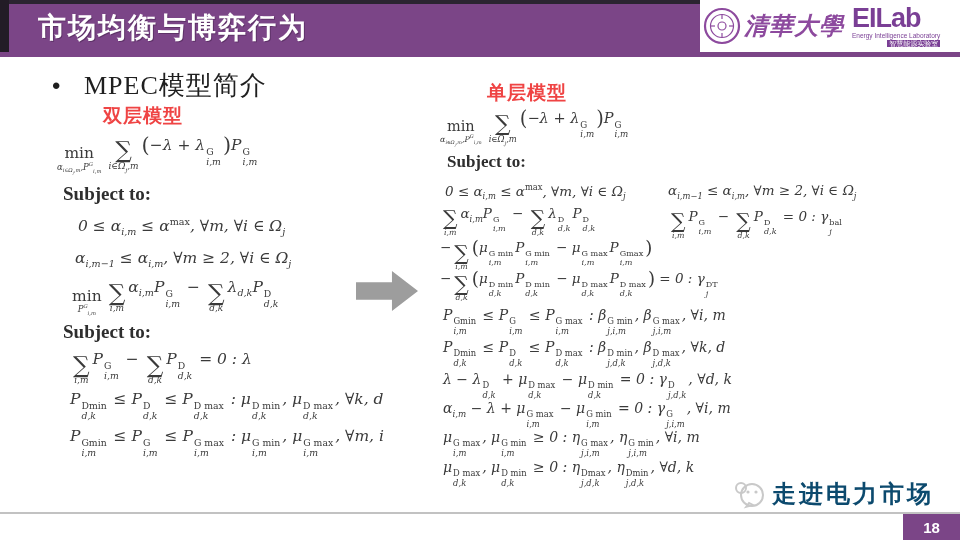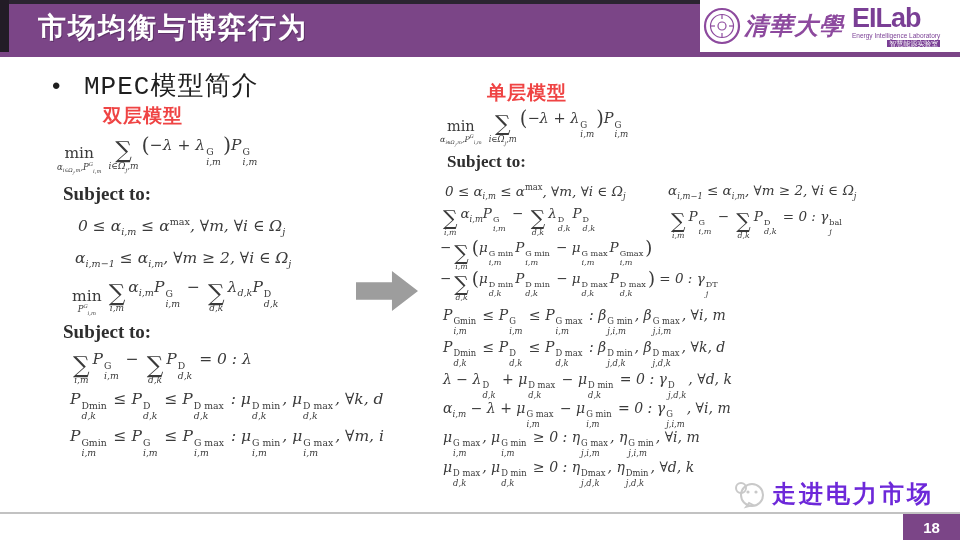--- a/index.html
+++ b/index.html
@@ -33,21 +33,21 @@
   .eilab { margin-left:8px; line-height:1; }
   .eilab-word { font-size:27px; font-weight:bold; color:#7a3f95; letter-spacing:-1px; font-family:"Liberation Sans",sans-serif; }
   .eilab-en { font-size:6.5px; color:#7a3f95; margin-top:1px; white-space:nowrap; }
   .eilab-cn { font-size:7px; color:#ffffff; background:#7a3f95; display:inline-block; padding:0 2px; margin-top:1px; float:right; }
   .header-underline { position:absolute; left:0; top:52px; width:960px; height:5px; background:#7b4587; }
 
   
   .bullet-dot { position:absolute; left:52px; top:72px; font-size:24px; color:#1f1f1f; }
   .bullet-title {
     position:absolute; left:84px; top:68px;
-    font-family:Liberation Mono, monospace; font-size:26px; color:#1f1f1f; letter-spacing:1px;
+    font-family:Liberation Serif, serif; font-size:26px; color:#1f1f1f; letter-spacing:1px;
   }
   .model-title { position:absolute; font-size:19px; font-weight:bold; color:#ef4444; letter-spacing:1px; }
   .bilevel-title { left:103px; top:103px; }
   .single-title  { left:487px; top:80px; }
   .subject { position:absolute; font-family:"Liberation Serif", serif; font-weight:bold; color:#2e2e2e; }
 
   
   .fm {
     position:absolute;
     font-family:"DejaVu Serif","Liberation Serif",serif;
@@ -70,21 +70,21 @@
   
   .block-arrow {
     position:absolute; left:356px; top:271px; width:62px; height:40px;
     background:#9d9d9d;
     clip-path:polygon(0 28%, 58% 28%, 58% 0, 100% 50%, 58% 100%, 58% 72%, 0 72%);
   }
 
   
   .watermark-text {
     position:absolute; left:772px; top:478px;
-    font-size:24px; font-weight:bold; color:#6d28d9; letter-spacing:3px;
+    font-size:24px; font-weight:bold; color:#0c4a6e; letter-spacing:3px;
   }
   .watermark-icon { position:absolute; left:732px; top:476px; }
   .footer-line { position:absolute; left:0; top:512px; width:960px; height:2px; background:#c2c2c2; }
   .page-box {
     position:absolute; left:903px; top:514px; width:57px; height:26px;
     background:#7b4587; color:#ffffff; font-size:15px; font-weight:bold;
     display:flex; align-items:center; justify-content:center;
   }
 </style>
 </head>

